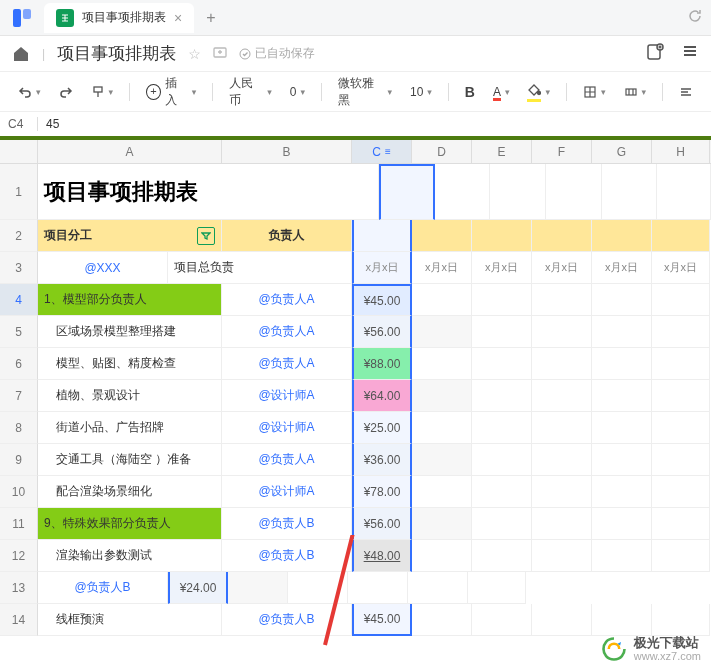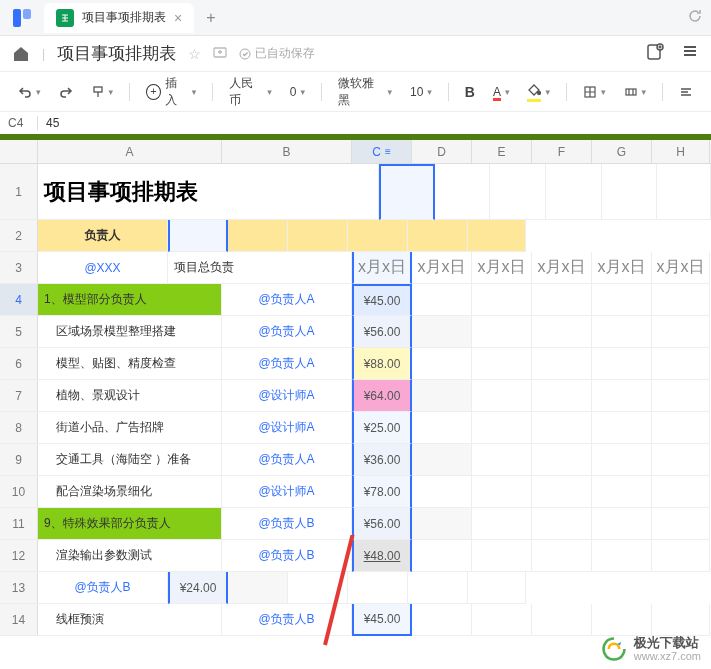--- a/index.html
+++ b/index.html
@@ -28,21 +28,21 @@
 .tb-sep { width: 1px; height: 18px; background: #ddd; margin: 0 4px; }
 .tb-dd { font-size: 9px; color: #888; }
 .tb-plus-circ { width: 16px; height: 16px; border: 1.5px solid #333; border-radius: 50%; display: flex; align-items: center; justify-content: center; font-size: 11px; line-height: 1; }
 .tb-bold { font-weight: bold; font-size: 14px; }
 .tb-underline-a { position: relative; }
 .tb-underline-a::after { content: ''; position: absolute; bottom: -2px; left: 0; right: 0; height: 3px; background: #f44336; }
 .paint-bucket { position: relative; }
 .paint-bucket::after { content: ''; position: absolute; bottom: -2px; left: 0; right: 0; height: 3px; background: #ffeb3b; }
 
 
-.fxbar { height: 28px; display: flex; align-items: center; border-bottom: 6px solid #4d7c0f; }
+.fxbar { height: 28px; display: flex; align-items: center; border-bottom: 4px solid #4d7c0f; }
 .namebox { width: 38px; padding: 0 8px; color: #666; border-right: 1px solid #ddd; text-align: left; }
 .fxval { padding: 0 8px; color: #333; }
 
 
 .grid { display: flex; }
 .rowhdrs { display: flex; flex-direction: column; }
 .corner { width: 38px; height: 24px; background: #f5f5f5; border-right: 1px solid #ddd; border-bottom: 1px solid #ddd; }
 .rowhdr { width: 38px; background: #f5f5f5; border-right: 1px solid #ddd; border-bottom: 1px solid #eee; display: flex; align-items: center; justify-content: center; color: #777; font-size: 12px; }
 .rowhdr.h-title { height: 56px; }
 .rowhdr.h-norm { height: 32px; }
@@ -58,21 +58,21 @@
 .colG { width: 60px; } .colH { width: 58px; }
 
 .row { display: flex; }
 .cell { border-right: 1px solid #eee; border-bottom: 1px solid #eee; display: flex; align-items: center; padding: 0 6px; font-size: 12px; overflow: hidden; white-space: nowrap; }
 .cell.title { font-size: 22px; font-weight: bold; color: #000; }
 .row-yellow .cell { background: #ffe799; }
 .row-lightyellow .cell.colA { background: #84cc16; }
 .cell.center { justify-content: center; }
 .cell.link { color: #3370ff; }
 .cell.money { color: #555; justify-content: center; }
-.cell.datehdr { color: #888; font-size: 16px; justify-content: center; }
+.cell.datehdr { color: #888; font-size: 11px; justify-content: center; }
 .cell.greyalt { background: #f7f7f7; }
 .cell.colC { border-left: 2px solid #3370ff; border-right: 2px solid #3370ff; }
 .sel-top { border-top: 2px solid #3370ff !important; }
 .filter-ico { margin-left: auto; width: 18px; height: 18px; border: 1px solid #0f9d58; display: flex; align-items: center; justify-content: center; color: #0f9d58; font-size: 10px; border-radius: 2px; }
 
 .h-title .cell { height: 56px; } .h-norm .cell { height: 32px; }
 
 
 .arrow { position: absolute; left: 315px; top: 535px; width: 80px; height: 120px; pointer-events: none; }
 
@@ -273,20 +273,28 @@
         <div class="row h-title">
           <div class="cell colA title" style="width: 374px; border-right: 1px solid rgb(238, 238, 238);">项目事项排期表</div>
           <div class="cell sel-top colC" style="background: rgb(242, 246, 255);"></div>
           <div class="cell colD"></div>
           <div class="cell colE"></div>
           <div class="cell colF"></div>
           <div class="cell colG"></div>
           <div class="cell colH"></div>
         </div>
         <div class="row h-norm row-yellow">
+          <div class="cell colA">
+            <span style="font-weight:bold">项目分工</span>
+            <span class="filter-ico">
+              <svg width="10" height="10" viewBox="0 0 10 10" fill="none" stroke="#0f9d58" stroke-width="1.3">
+                <path d="M1 2h8L6 5v3L4 7V5z"></path>
+              </svg>
+            </span>
+          </div>
           <div class="cell colB center" style="font-weight: bold;">负责人</div>
           <div class="cell colC" style="background: rgb(242, 246, 255);"></div>
           <div class="cell colD"></div>
           <div class="cell colE"></div>
           <div class="cell colF"></div>
           <div class="cell colG"></div>
           <div class="cell colH"></div>
         </div>
         <div class="row h-norm">
           <div class="cell colB center link">@XXX</div>
@@ -314,21 +322,21 @@
           <div class="cell colC money greyalt" style="background: rgb(238, 243, 251);">¥56.00</div>
           <div class="cell colD greyalt"></div>
           <div class="cell colE"></div>
           <div class="cell colF"></div>
           <div class="cell colG"></div>
           <div class="cell colH"></div>
         </div>
         <div class="row h-norm">
           <div class="cell colA">　模型、贴图、精度检查</div>
           <div class="cell colB center link">@负责人A</div>
-          <div class="cell colC money" style="background: #fef9c3;">¥88.00</div>
+          <div class="cell colC money" style="background: #86efac;">¥88.00</div>
           <div class="cell colD"></div>
           <div class="cell colE"></div>
           <div class="cell colF"></div>
           <div class="cell colG"></div>
           <div class="cell colH"></div>
         </div>
         <div class="row h-norm">
           <div class="cell colA">　植物、景观设计</div>
           <div class="cell colB center link">@设计师A</div>
           <div class="cell colC money greyalt" style="background: #f9a8d4;">¥64.00</div>

